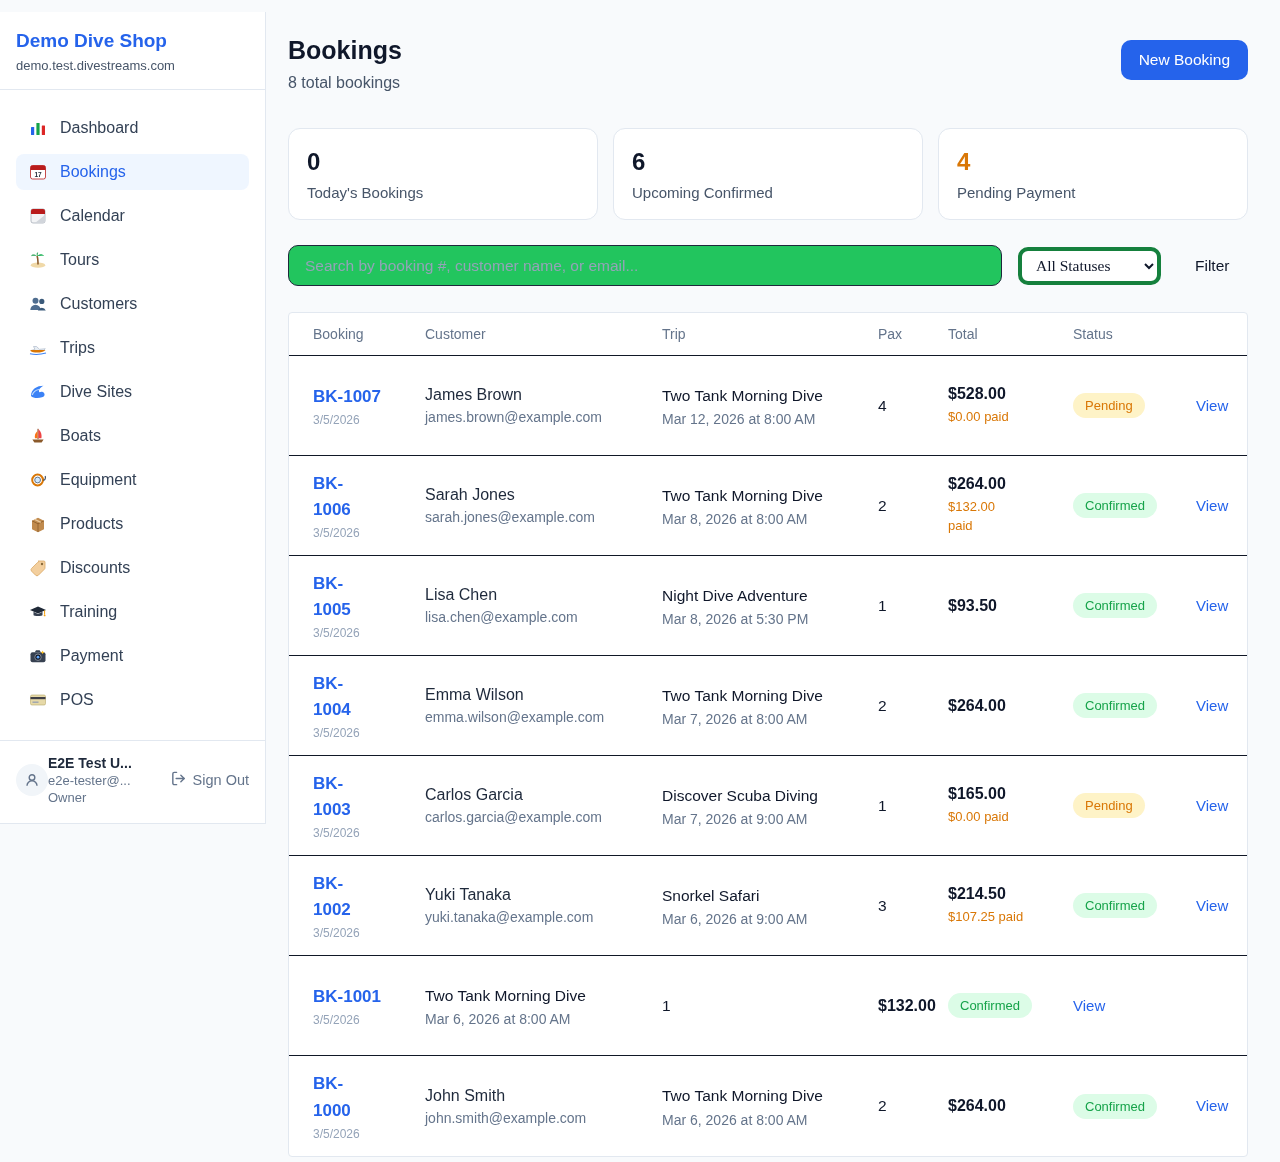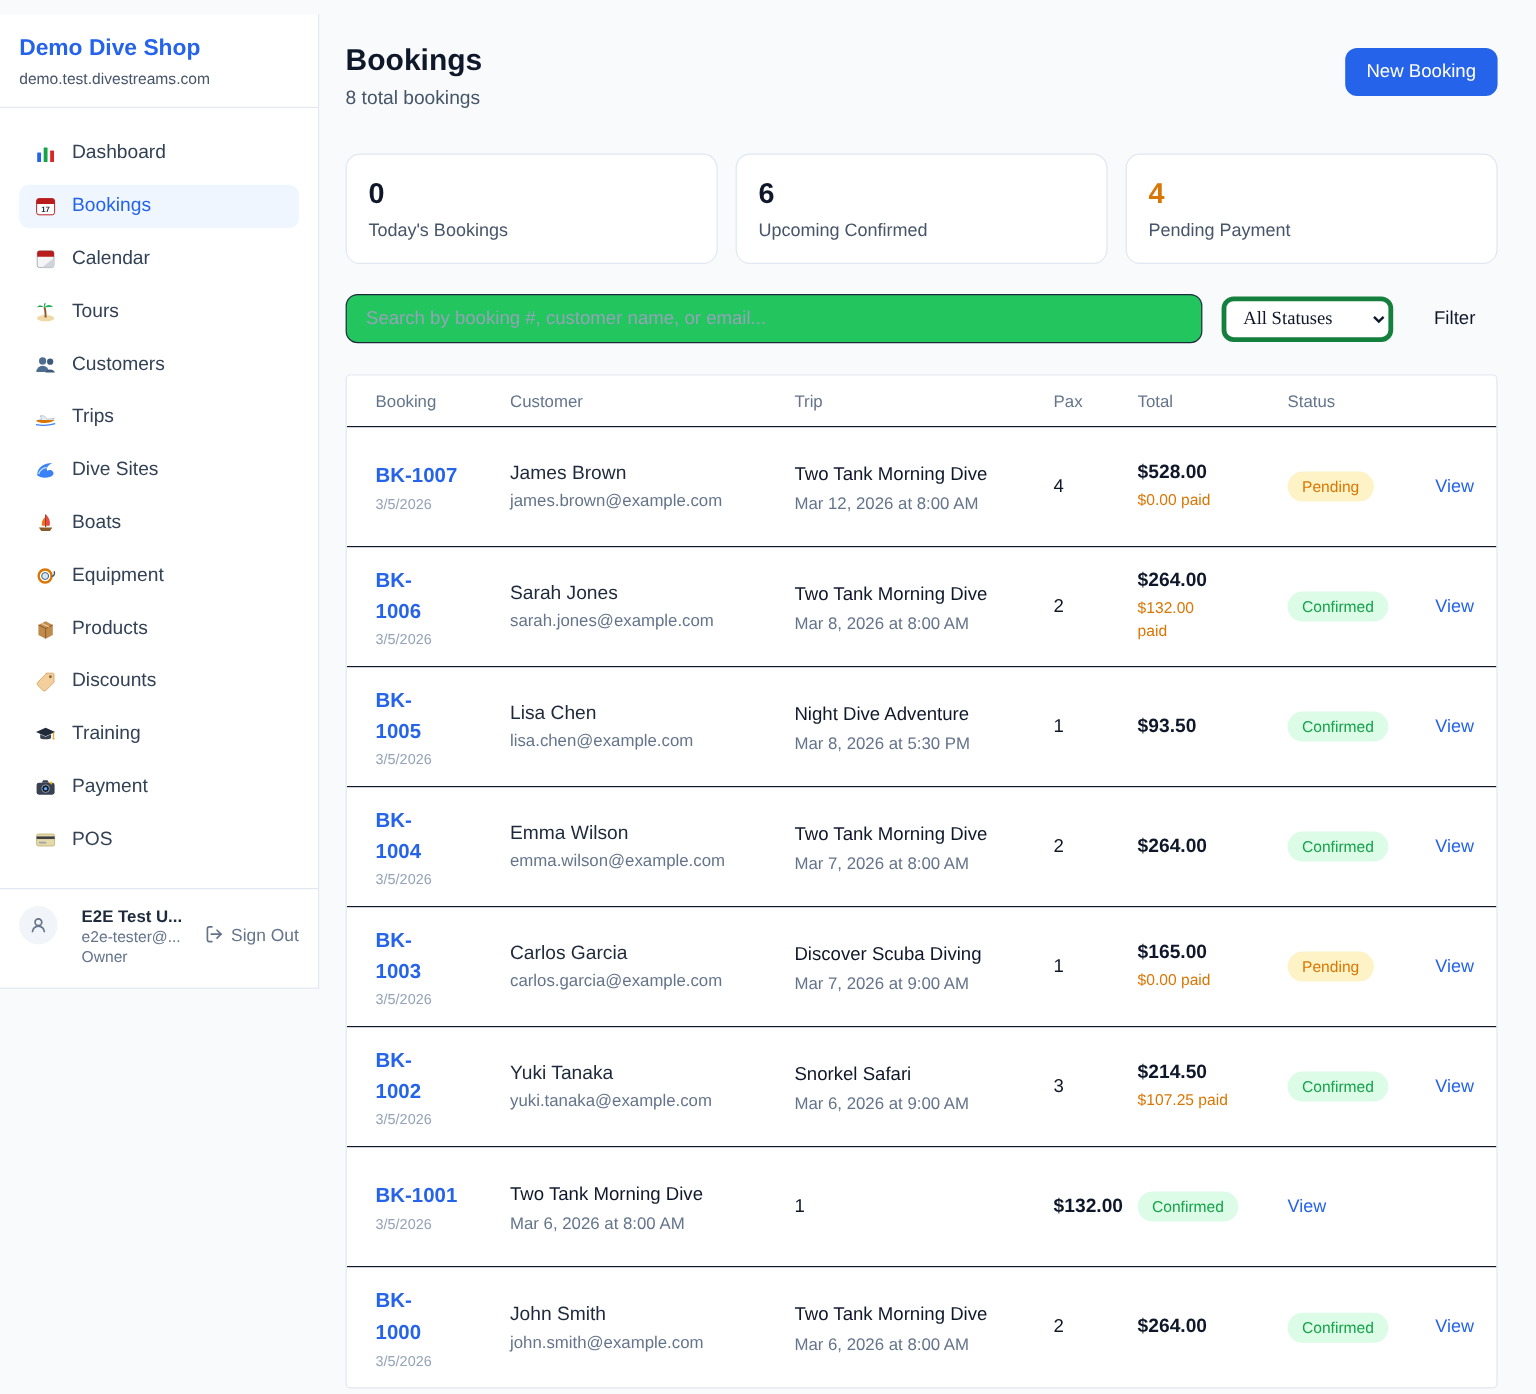--- a/index.html
+++ b/index.html
@@ -41,21 +41,21 @@
     height: 36px; margin-bottom: 8px; padding: 0 13px;
     border-radius: 8px; cursor: pointer;
     font-size: 16px; color: #334155;
   }
   .nav-item.active { background: #eff6ff; color: var(--accent); font-weight: 500; }
   .nav-icon { width: 18px; height: 18px; display: inline-flex; align-items: center; justify-content: center; flex: 0 0 18px; }
   .nav-icon svg { display: block; }
   .sidebar-footer {
     border-top: 1px solid var(--border);
     padding: 14px 16px 18px;
-    display: flex; gap: 20px;
+    display: flex; align-items: center; gap: 0;
   }
   .avatar {
     width: 32px; height: 32px; border-radius: 50%;
     background: #f1f5f9; display: flex; align-items: center; justify-content: center;
     flex: 0 0 32px;
   }
   .user-info { flex: 1 1 auto; min-width: 0; }
   .user-name { font-size: 14px; font-weight: 700; color: #1e293b; white-space: nowrap; }
   .user-email, .user-role { font-size: 13px; color: var(--gray); margin-top: 2px; white-space: nowrap; }
   .signout {

